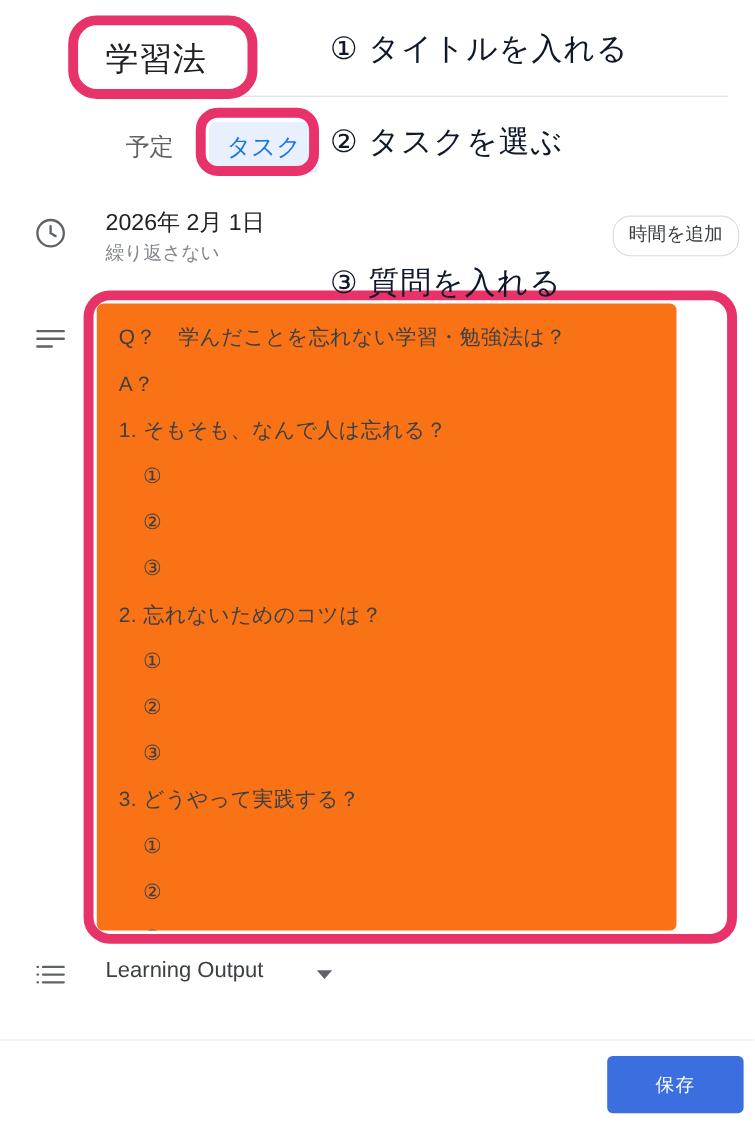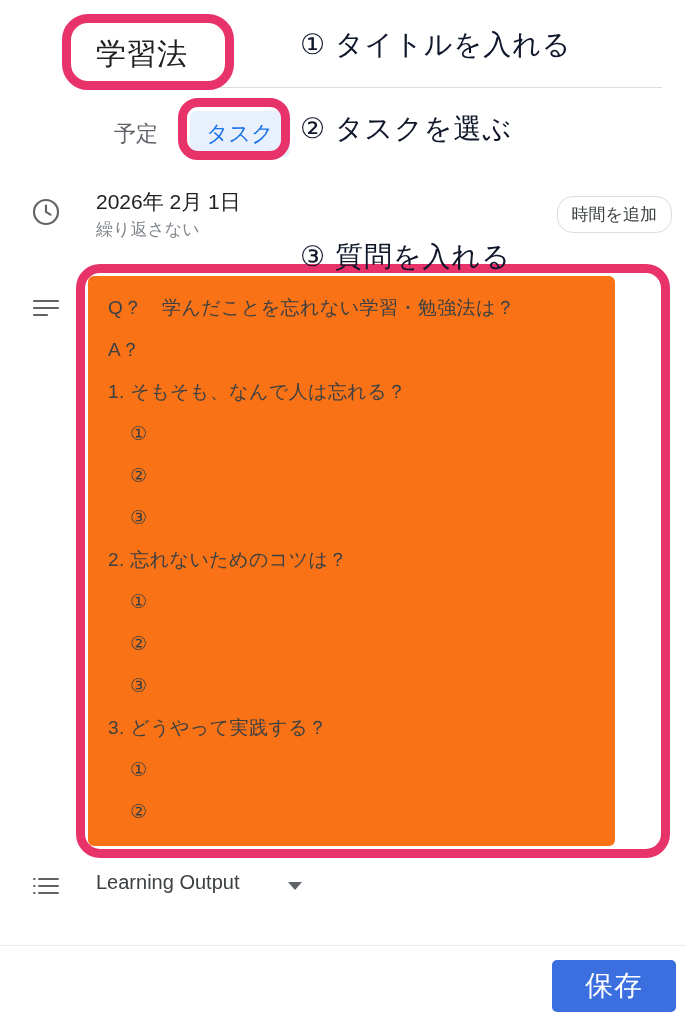--- a/index.html
+++ b/index.html
@@ -90,21 +90,21 @@
   }
   .add-time-btn {
     position: absolute;
     right: 14px; top: 8px;
     border: 1px solid #dadce0;
     border-radius: 16px;
     background: #ffffff;
     color: #3c4043;
     font-size: 17px;
     padding: 9px 14px;
-    font-family: Liberation Serif, serif;
+    font-family: Liberation Mono, monospace;
     white-space: nowrap;
     line-height: 1;
   }
 
   
   .notes-icon {
     position: absolute;
     left: 32px; top: 296px;
     width: 28px; height: 24px;
     color: #5f6368;
@@ -164,21 +164,21 @@
     background: #e8eaed;
   }
   .save-btn {
     position: absolute;
     left: 552px; top: 960px;
     width: 124px; height: 52px;
     background: #3b6fe0;
     color: #ffffff;
     border: none;
     border-radius: 5px;
-    font-size: 28px;
+    font-size: 17px;
     font-family: inherit;
     letter-spacing: 1px;
   }
 
   
   .anno-box {
     position: absolute;
     border: 9px solid #e8326a;
     border-radius: 22px;
     background: transparent;

